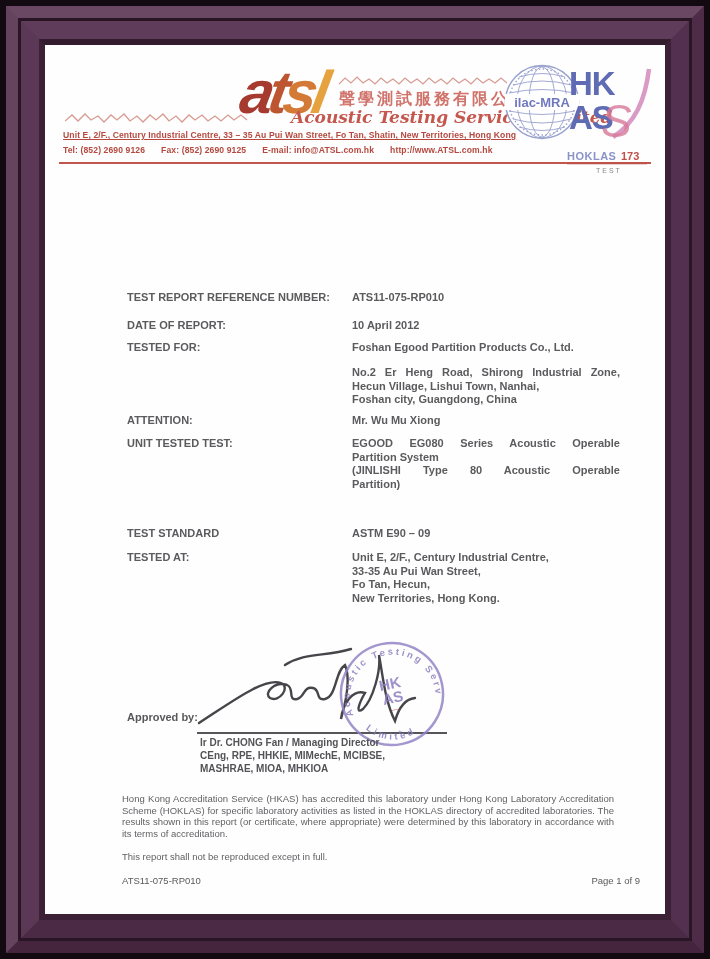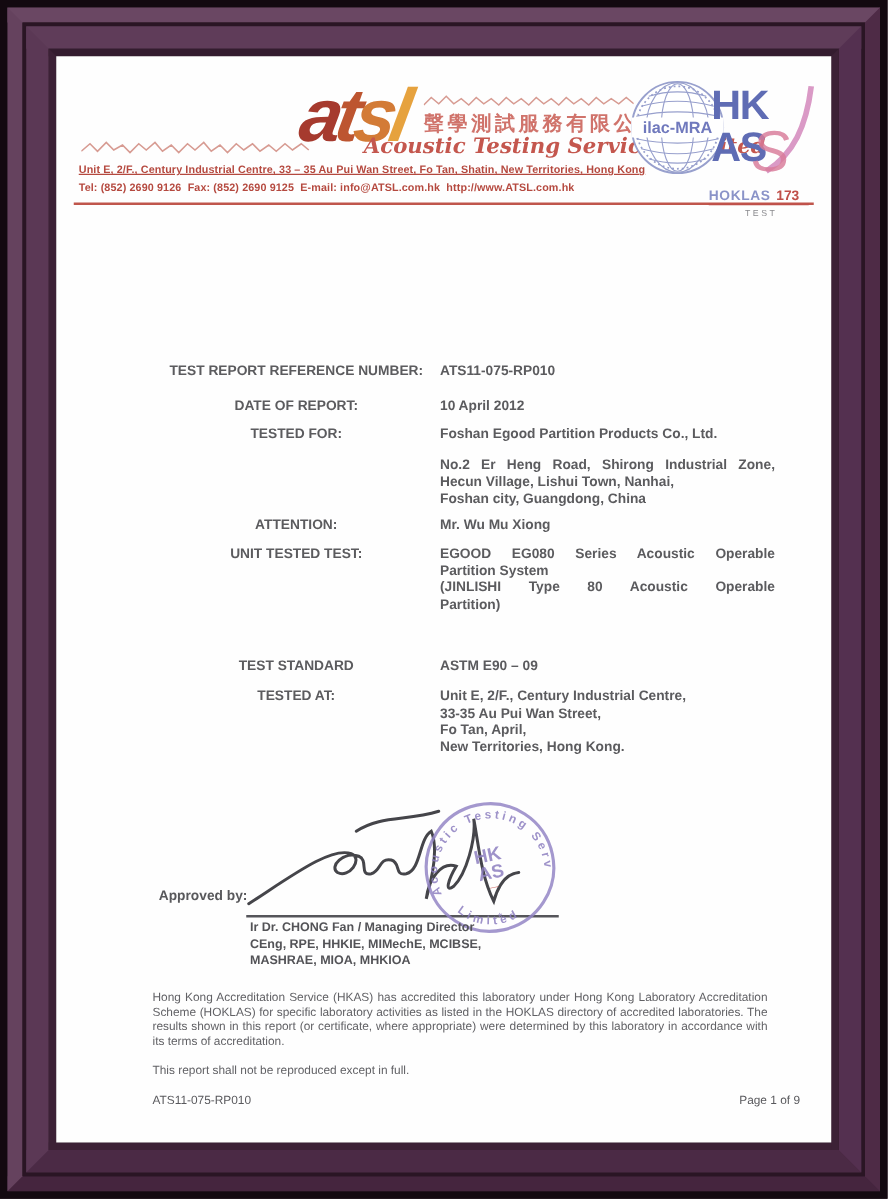--- a/index.html
+++ b/index.html
@@ -13,27 +13,27 @@
   .doc{position:absolute;inset:0;background:#fefefe;overflow:hidden;color:#58585b;}
   .abs{position:absolute;}
   
   .atsl{left:196px;top:20px;font-style:italic;font-weight:900;font-size:60px;line-height:56px;letter-spacing:-5px;transform:skewX(-10deg);}
   .atsl .c1{color:#a63a2e}.atsl .c2{color:#bd5530}.atsl .c3{color:#d37b36}.atsl .c4{color:#e6a23e}
   .chinese{left:294px;top:44px;font-size:16px;font-weight:bold;letter-spacing:3px;color:#d0736b;}
   .scriptname{left:246px;top:62px;font-family:"DejaVu Serif",serif;font-style:italic;font-weight:bold;font-size:17px;color:#c4574e;}
   .addr{left:18px;font-size:8.6px;font-weight:700;color:#b5493f;letter-spacing:0.1px;}
   .addr1{top:85px;text-decoration:underline;}
   .addr2{top:100px;}
-  .addr2 span{margin-right:5px;}
+  .addr2 span{margin-right:16px;}
   .divider{left:14px;top:117px;width:592px;height:2px;background:#c0564c;}
   
   .title{left:80px;top:150px;font-size:21px;font-weight:700;line-height:25px;color:#56565a;letter-spacing:0.2px;}
   
   .row{left:0;width:100%;font-size:11px;font-weight:700;color:#5b5b5e;line-height:13.5px;}
-  .row .lab{position:absolute;left:82px;top:0;width:220px;text-align:center;}
+  .row .lab{position:absolute;left:82px;top:0;width:220px;}
   .row .val{position:absolute;left:307px;top:0;width:268px;}
   .just{text-align:justify;text-align-last:justify;}
   
   .approved{left:82px;top:666px;font-size:11px;font-weight:700;}
   .sig{left:148px;top:598px;}
   .sig path{stroke:#45454a;stroke-width:2.4;fill:none;stroke-linecap:round;}
   .sigline{left:152px;top:687px;width:250px;height:2px;background:#55555a;}
   .signame{left:155px;top:691px;font-size:10px;font-weight:700;color:#535357;line-height:13px;}
   .stamp{left:292px;top:594px;}
   
@@ -146,21 +146,21 @@
       <div class="lab">TEST STANDARD</div>
       <div class="val">
                     <div>ASTM E90 – 09</div>
                   </div>
     </div>
     <div class="abs row" style="top:506px">
       <div class="lab">TESTED AT:</div>
       <div class="val">
         <div>Unit E, 2/F., Century Industrial Centre,</div>
         <div>33-35 Au Pui Wan Street,</div>
-        <div>Fo Tan, April,</div>
+        <div>Fo Tan, Hecun,</div>
         <div>New Territories, Hong Kong.</div>
       </div>
     </div>
 
     <div class="abs approved">Approved by:</div>
 
     <svg class="abs sig" width="250" height="92" viewBox="0 0 250 92">
       <path d="M92,22 C112,9 132,14 158,6"></path>
       <path d="M6,80 C40,58 72,34 88,40 C98,44 86,60 77,55 C70,50 82,38 94,42 C102,45 94,58 104,56 C112,54 110,43 120,45 C128,47 122,58 132,56 C144,53 142,28 152,22 C158,36 152,62 148,76 C150,60 160,46 172,50 C166,60 162,72 170,66 C180,56 188,28 186,12 C190,34 192,58 202,78 C206,64 212,56 222,55"></path>
     </svg>

